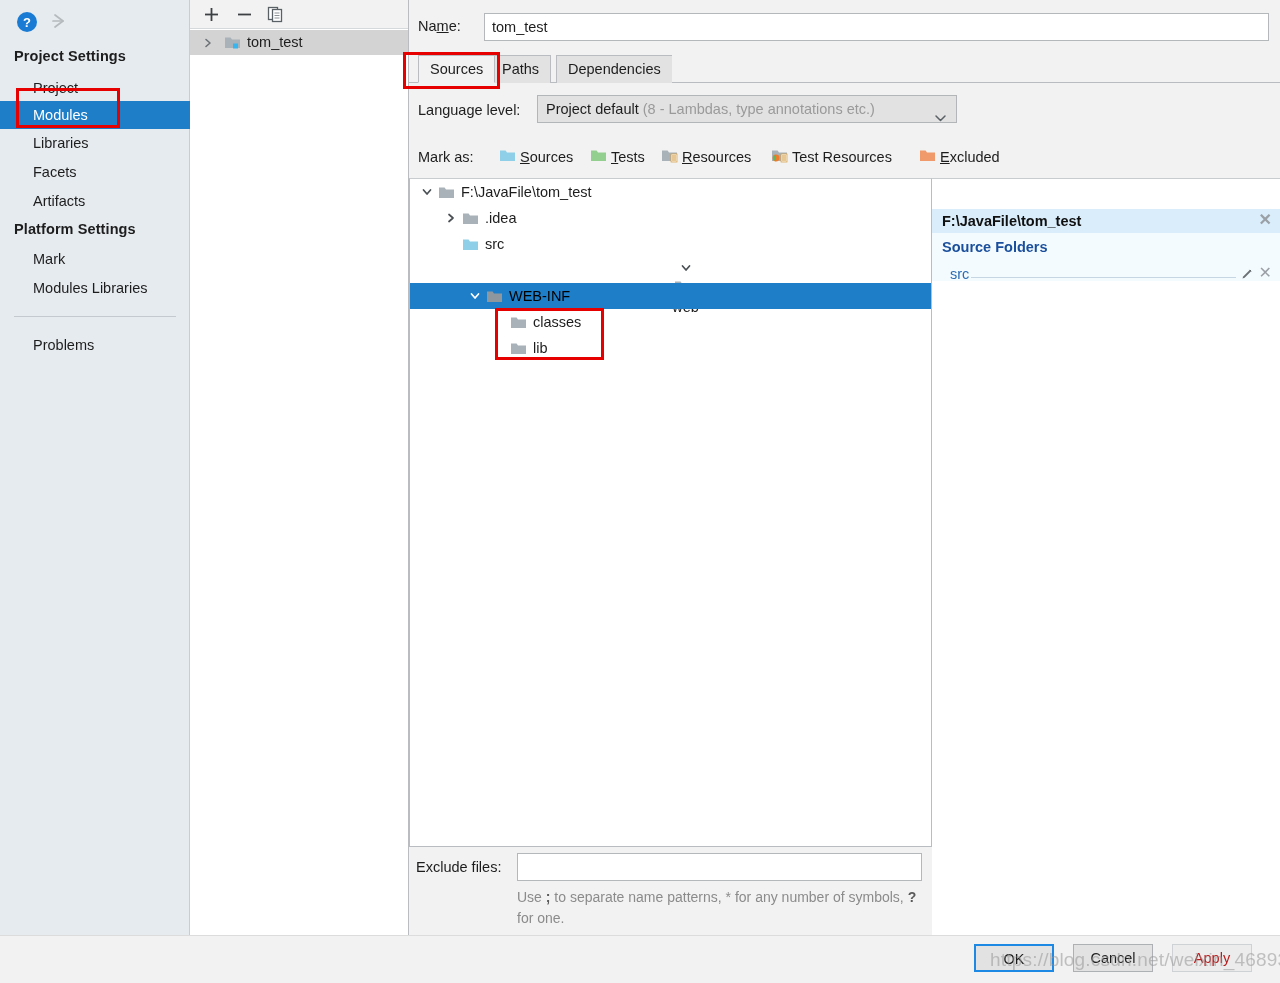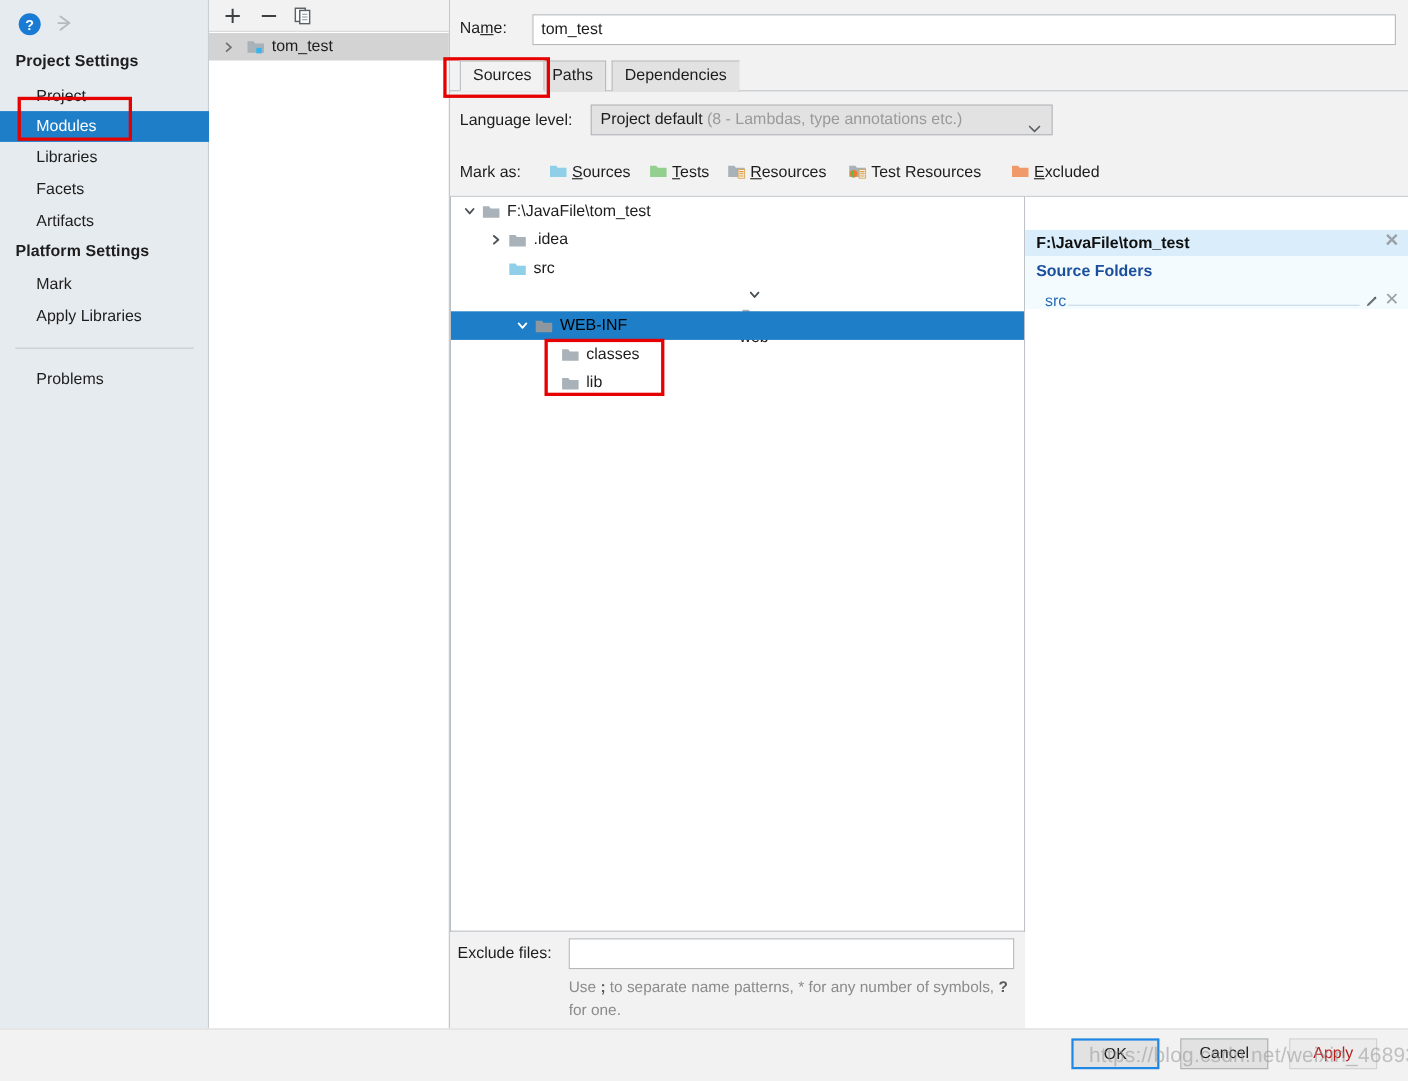--- a/index.html
+++ b/index.html
@@ -255,21 +255,21 @@
     <div class="sb-item" style="top:187px;">
       <span>Artifacts</span>
     </div>
 
     <div class="sb-group" style="top:221px;">Platform Settings</div>
 
     <div class="sb-item" style="top:245px;">
       <span>Mark</span>
     </div>
     <div class="sb-item" style="top:274px;">
-      <span>Apply Libraries</span>
+      <span>Modules Libraries</span>
     </div>
 
     <div class="sb-divider" style="top:316px;"></div>
 
     <div class="sb-item" style="top:331px;">
       <span>Problems</span>
     </div>
   </div>
 
   <div class="modlist">

